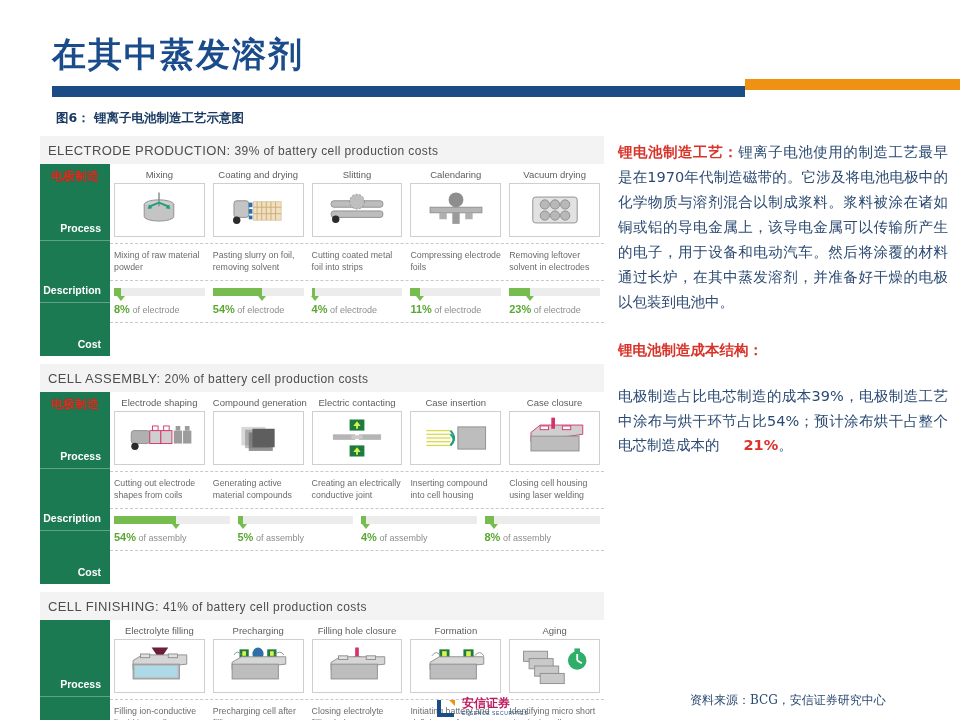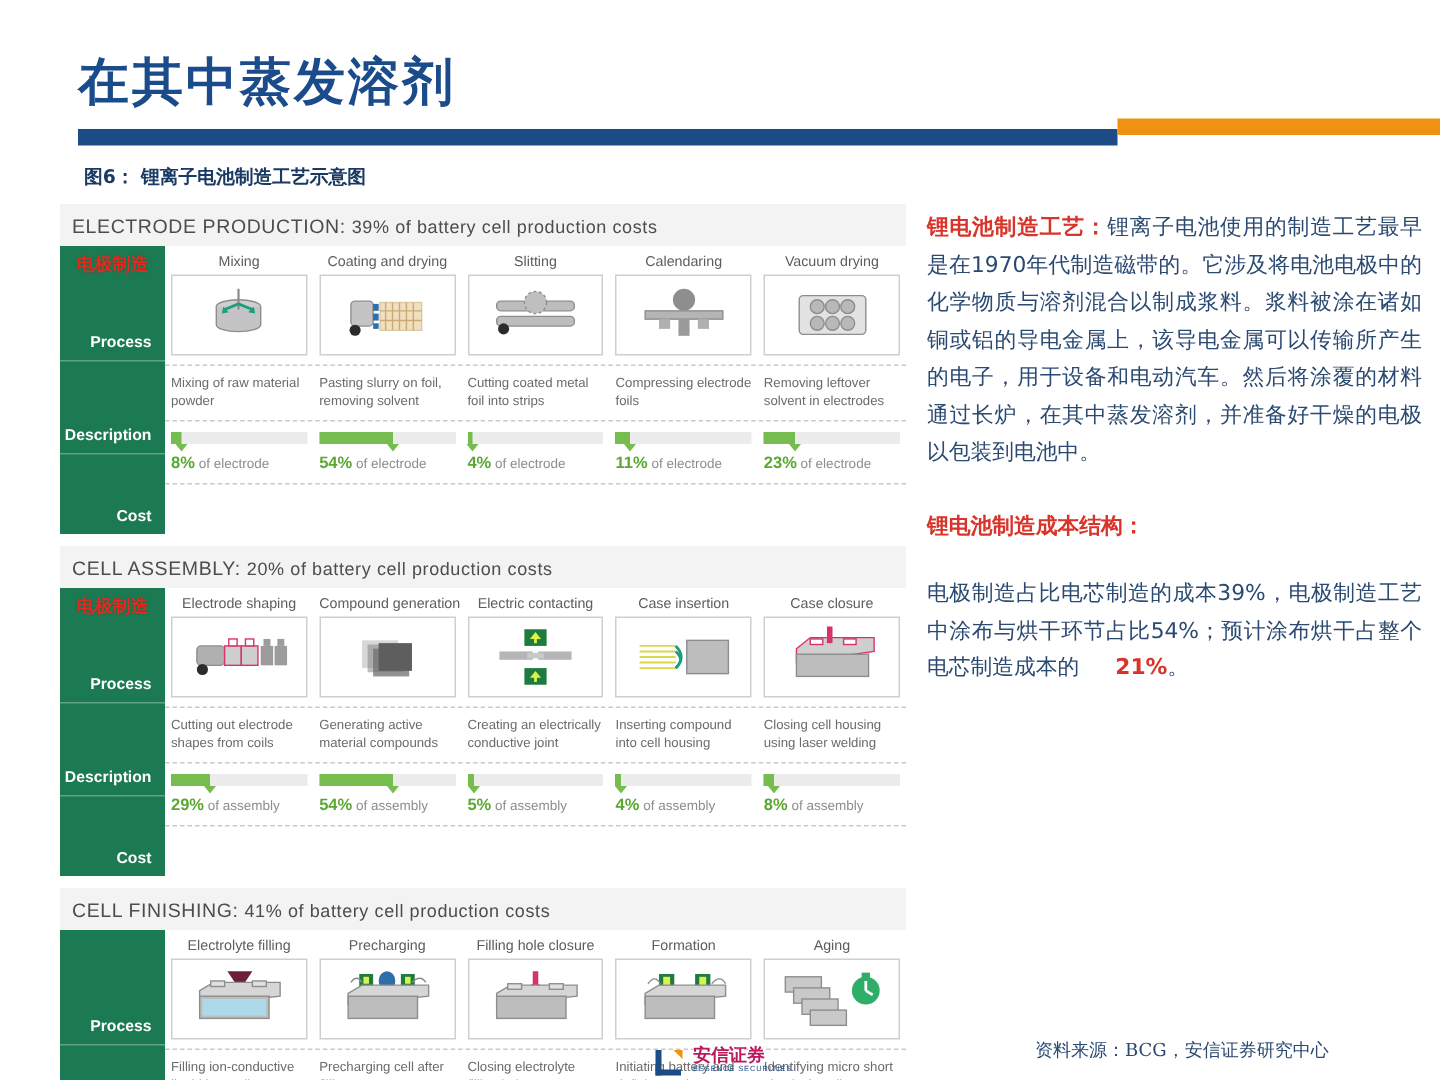--- a/index.html
+++ b/index.html
@@ -380,27 +380,20 @@
           <div class="crow desc-row">
             <div class="ccell">Cutting out electrode shapes from coils</div>
             <div class="ccell">Generating active material compounds</div>
             <div class="ccell">Creating an electrically conductive joint</div>
             <div class="ccell">Inserting compound into cell housing</div>
             <div class="ccell">Closing cell housing using laser welding</div>
           </div>
           <div class="crow cost-row sec-bottom-dash">
             <div class="ccell">
               <div class="bar-track">
-                <div class="bar-fill" style="width: 29%;"></div>
-                <div class="bar-tick" style="left: 29%;"></div>
-              </div>
-              <div class="cost-text"><b>29%</b> <span>of assembly</span></div>
-            </div>
-            <div class="ccell">
-              <div class="bar-track">
                 <div class="bar-fill" style="width: 54%;"></div>
                 <div class="bar-tick" style="left: 54%;"></div>
               </div>
               <div class="cost-text"><b>54%</b> <span>of assembly</span></div>
             </div>
             <div class="ccell">
               <div class="bar-track">
                 <div class="bar-fill" style="width: 5%;"></div>
                 <div class="bar-tick" style="left: 5%;"></div>
               </div>

